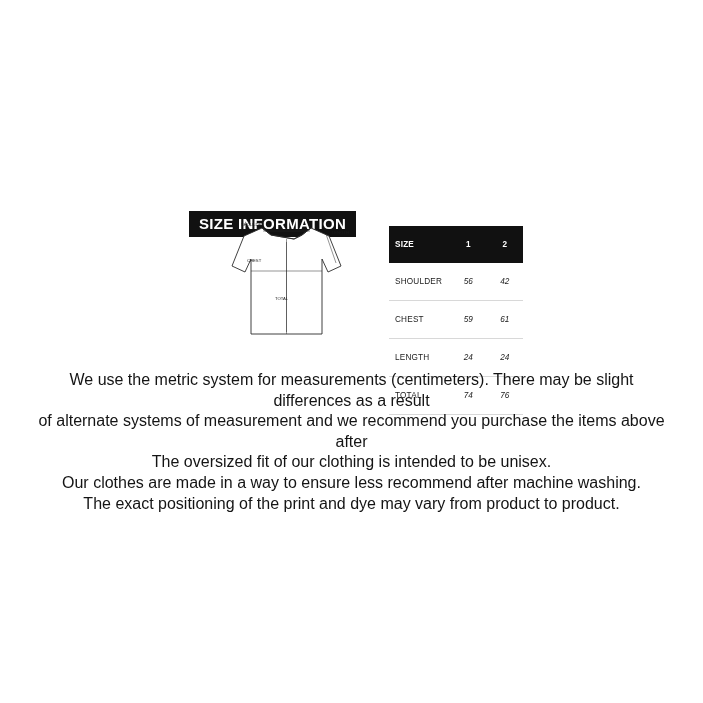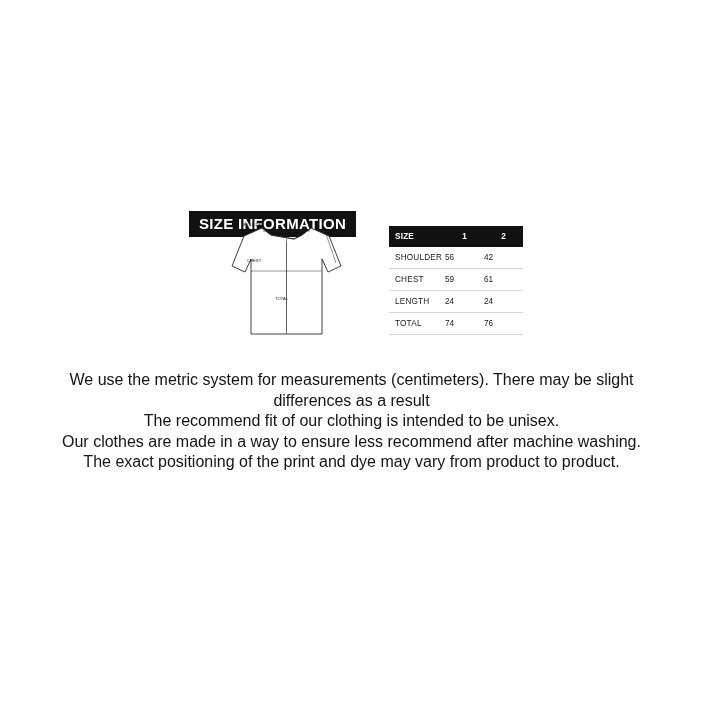--- a/index.html
+++ b/index.html
@@ -55,21 +55,21 @@
   .size-table {
     position: absolute;
     left: 389px;
     top: 226px;
     width: 134px;
     border-collapse: collapse;
     font-size: 8.2px;
   }
   .size-table th,
   .size-table td {
-    padding: 0;
+    padding: 8px;
     height: 21px;
     vertical-align: middle;
     font-weight: normal;
     text-align: left;
     margin-left: 34px;
   }
   .size-table thead tr {
     background: #111111;
     color: #ffffff;
   }
@@ -85,20 +85,22 @@
     font-size: 8.2px;
   }
   .size-table tbody tr {
     border-bottom: 1px solid #d8d8d8;
   }
   .size-table tbody td.col-label {
     padding-left: 6px;
     letter-spacing: 0.2px;
   }
   .size-table tbody td.col-val {
+    text-align: center;
+    font-style: italic;
   }
   .size-table col.c1 { width: 56px; }
   .size-table col.c2 { width: 39px; }
   .size-table col.c3 { width: 39px; }
 
   
   .notes {
     position: absolute;
     left: 36px;
     top: 370px;
@@ -177,18 +179,19 @@
       <tr>
         <td class="col-label">TOTAL</td>
         <td class="col-val">74</td>
         <td class="col-val">76</td>
       </tr>
     </tbody>
   </table>
 
   <div class="notes">
     <p>We use the metric system for measurements (centimeters). There may be slight differences as a result</p>
-    <p>The recommend fit of our clothing is intended to be unisex.</p>
+    <p>of alternate systems of measurement and we recommend you purchase the items above after</p>
+    <p>The oversized fit of our clothing is intended to be unisex.</p>
     <p>Our clothes are made in a way to ensure less recommend after machine washing.</p>
     <p>The exact positioning of the print  and dye may vary from product to product.</p>
   </div>
 
 </div>
 
 </body></html>

